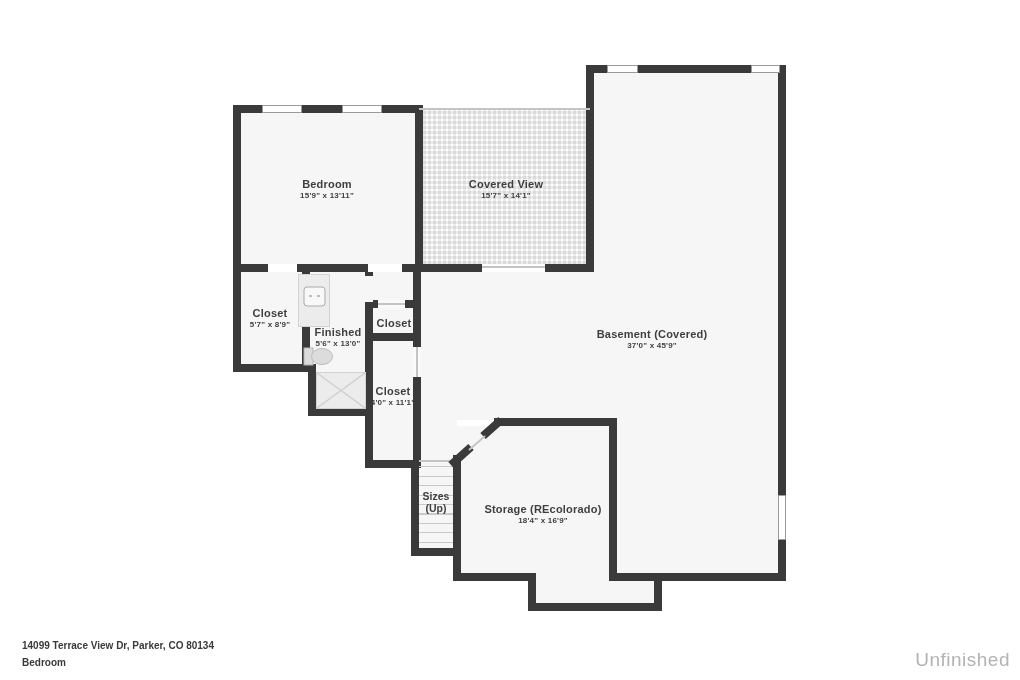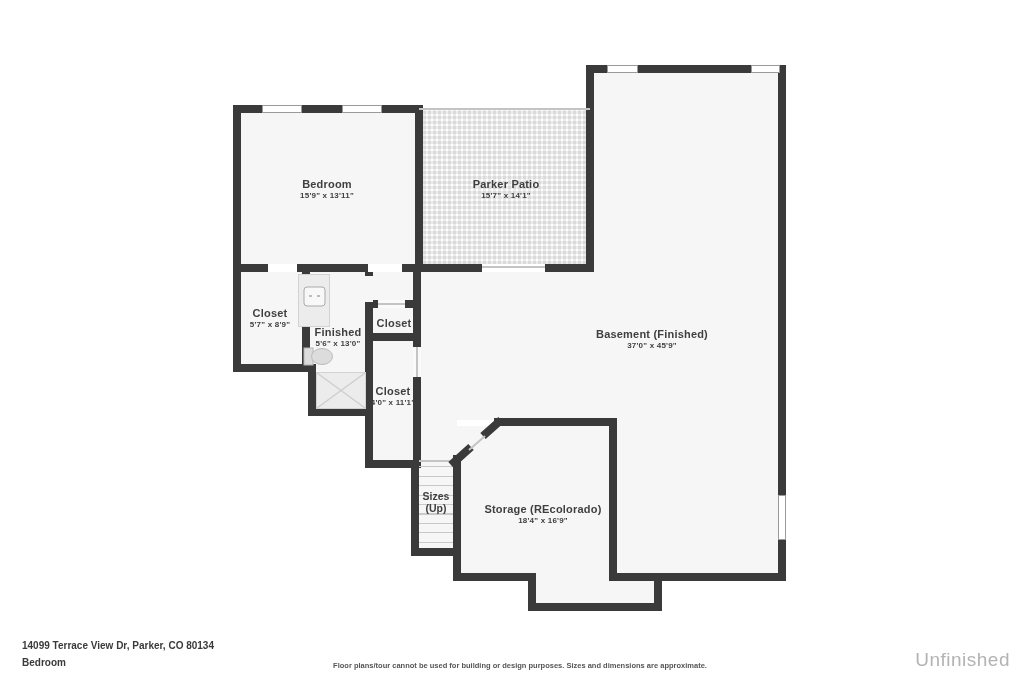--- a/index.html
+++ b/index.html
@@ -139,26 +139,26 @@
     <line x1="317" y1="373" x2="365" y2="408" stroke="#cfcfcf" stroke-width="1.5"></line>
     <line x1="365" y1="373" x2="317" y2="408" stroke="#cfcfcf" stroke-width="1.5"></line>
   </svg>
 
   <div class="lbl" style="left:327px;top:189px;">
     <div class="nm">Bedroom</div>
     <div class="dm">15'9" x 13'11"</div>
   </div>
 
   <div class="lbl" style="left:506px;top:189px;">
-    <div class="nm">Parker Patio</div>
+    <div class="nm">Covered View</div>
     <div class="dm">15'7" x 14'1"</div>
   </div>
 
   <div class="lbl" style="left:652px;top:339px;">
-    <div class="nm">Basement (Finished)</div>
+    <div class="nm">Basement (Covered)</div>
     <div class="dm">37'0" x 45'9"</div>
   </div>
 
   <div class="lbl" style="left:270px;top:318px;">
     <div class="nm">Closet</div>
     <div class="dm">5'7" x 8'9"</div>
   </div>
 
   <div class="lbl" style="left:338px;top:337px;">
     <div class="nm">Finished</div>
@@ -179,16 +179,15 @@
     <div class="nm2">(Up)</div>
   </div>
 
   <div class="lbl" style="left:543px;top:514px;">
     <div class="nm">Storage (REcolorado)</div>
     <div class="dm">18'4" x 16'9"</div>
   </div>
 
   <div class="addr">14099 Terrace View Dr, Parker, CO 80134</div>
   <div class="level">Bedroom</div>
-  <div class="disclaimer">Floor plans/tour cannot be used for building or design purposes. Sizes and dimensions are approximate.</div>
   <div class="watermark">Unfinished</div>
 
 </div>
 
 </body></html>

